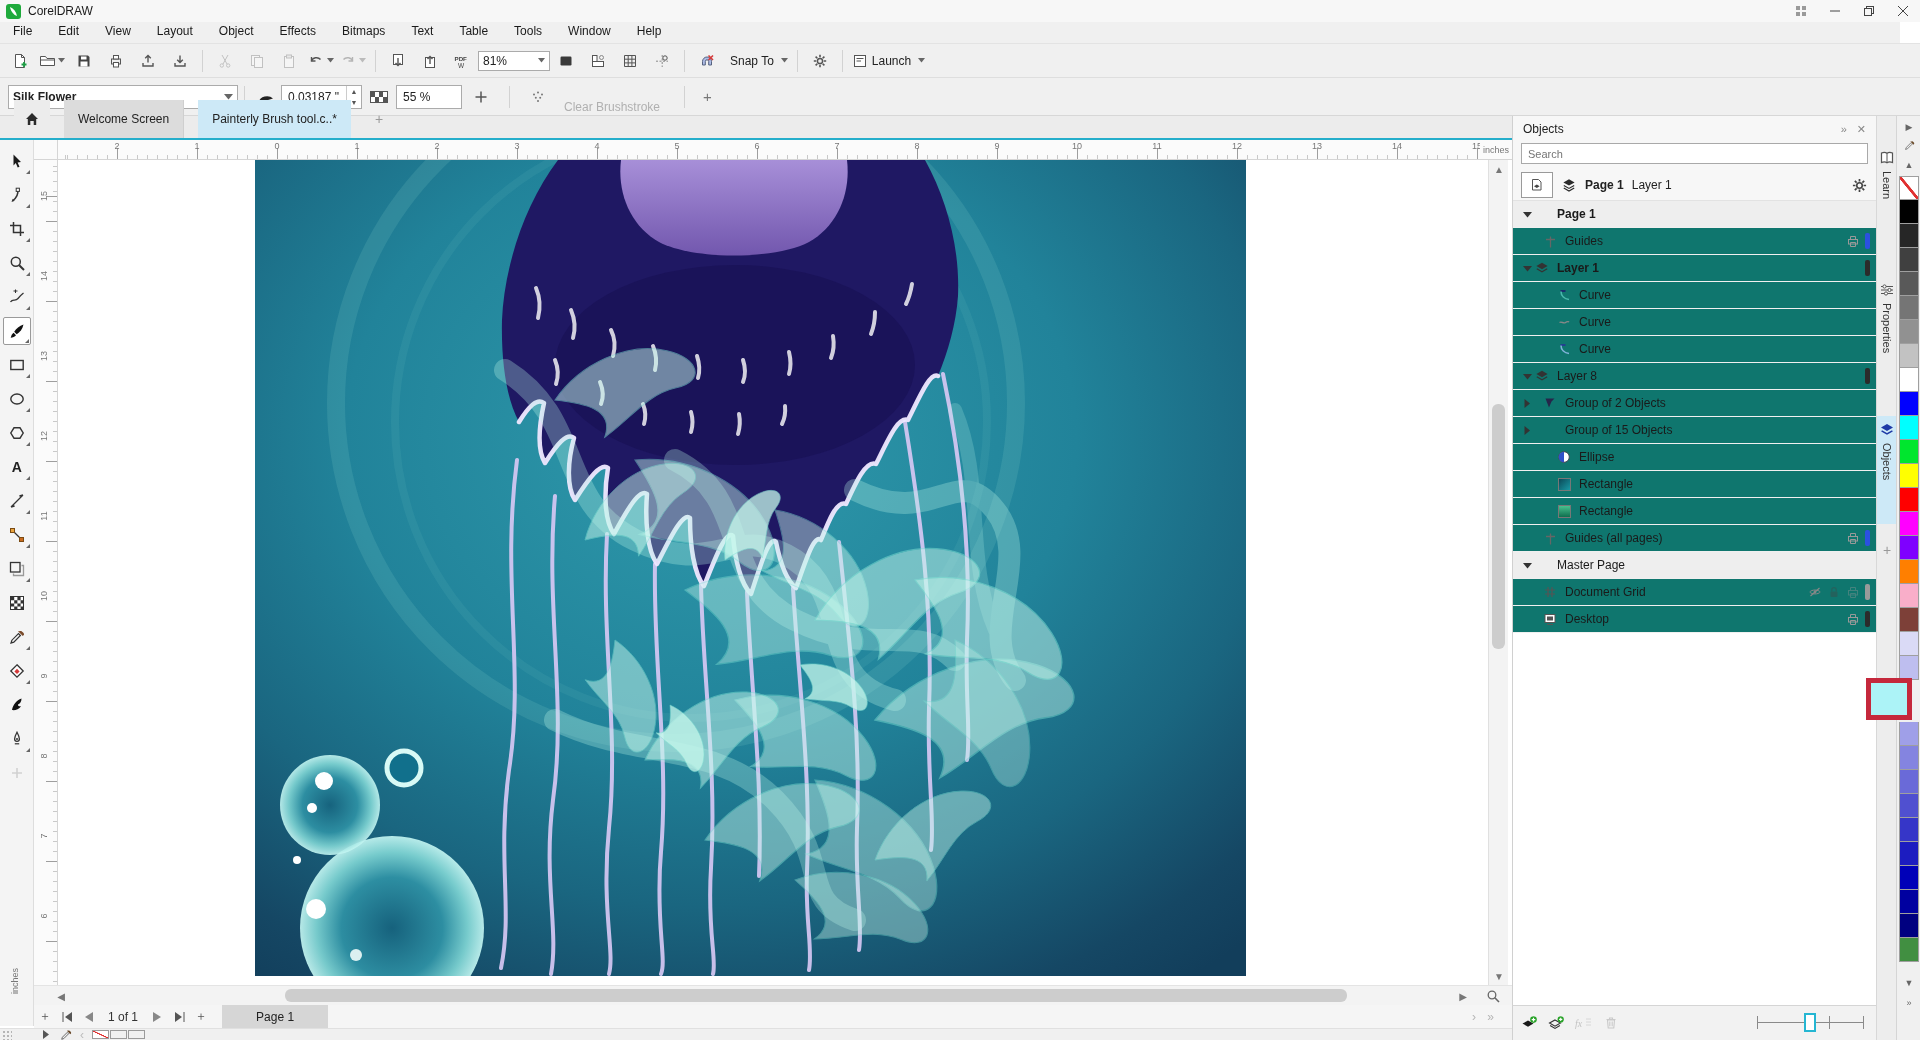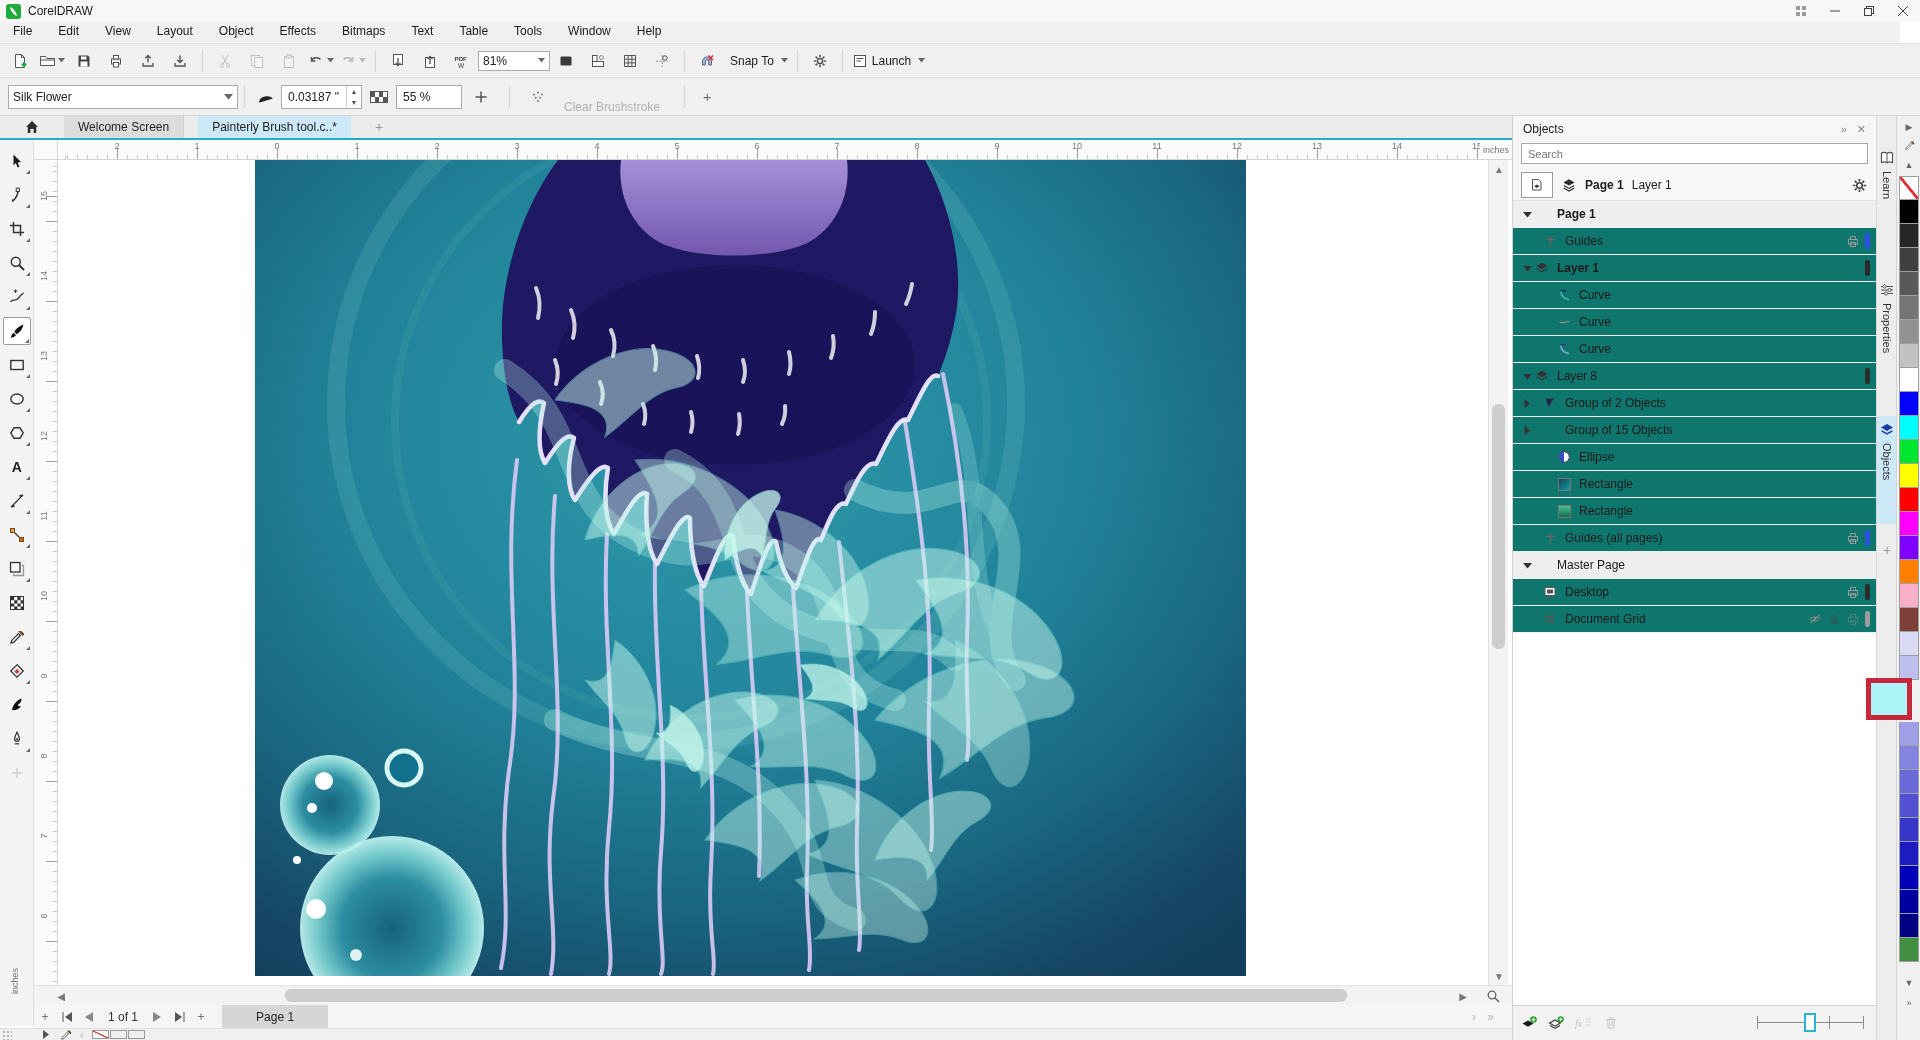--- a/index.html
+++ b/index.html
@@ -20,29 +20,29 @@
   #menubar{left:0;top:22px;width:1900px;height:21px;background:#f0f0f0;display:flex;align-items:flex-start;box-sizing:border-box;}
   .mitem{padding:2px 13px;color:#1a1a1a;}
   
   #toolbar{left:0;top:43px;width:1920px;height:34px;background:#f0f0f0;border-top:1px solid #e3e3e3;display:flex;align-items:center;padding-left:4px;box-sizing:border-box;}
   .tbtn{height:26px;min-width:26px;display:flex;align-items:center;justify-content:center;border-radius:2px;margin:0 1px;padding:0 2px;}
   .tbtn .caret{margin-left:3px;}
   .combo{background:#fff;border:1px solid #ababab;height:20px;display:flex;align-items:center;padding:0 4px;box-sizing:border-box;}
   #zoomcombo{width:72px;justify-content:space-between;}
   .tlabel{padding:0 4px;color:#222;}
   #propbar{left:0;top:77px;width:1920px;height:39px;background:#f0f0f0;border-top:1px solid #dedede;border-bottom:1px solid #d7d7d7;display:flex;align-items:center;padding-left:8px;box-sizing:border-box;}
-  #brushcombo{width:230px;height:24px;justify-content:space-between;}
+  #brushcombo{width:230px;height:24px;justify-content:space-between;font-weight:bold;}
   .spin{background:#fff;border:1px solid #ababab;height:24px;display:flex;align-items:center;box-sizing:border-box;}
   .spin .val{padding:0 6px;min-width:52px;}
   .spinbtns{display:flex;flex-direction:column;border-left:1px solid #ccc;height:100%;}
   .spinbtns span{flex:1;display:flex;align-items:center;justify-content:center;width:14px;font-size:7px;color:#555;}
   .disabled-label{color:#b0b0b0;padding:0 10px;margin-top:21px;}
   
   #docbar{left:0;top:116px;width:1512px;height:24px;background:#ececec;border-bottom:2px solid #25aecb;display:flex;align-items:flex-end;box-sizing:border-box;}
-  .dtab{height:22px;display:flex;align-items:center;padding:0 14px;color:#222;margin-left:14px;}
+  .dtab{height:38px;display:flex;align-items:center;padding:0 14px;color:#222;margin-left:14px;}
   .dtab.home{padding:0 10px;background:#ececec;}
   .dtab.plain{background:#dcdcdc;border-right:1px solid #cfcfcf;}
   .dtab.active{background:#cde9f7;}
   .dtab.newtab{color:#9a9a9a;font-size:14px;background:transparent;padding:0 10px;}
   
   #corner{left:34px;top:140px;width:24px;height:20px;background:#fafafa;border-right:1px solid #d5d5d5;border-bottom:1px solid #d5d5d5;box-sizing:border-box;}
   #hruler{left:58px;top:140px;width:1422px;height:20px;background:#fbfbfb;border-bottom:1px solid #d5d5d5;box-sizing:border-box;
     background-image:
       repeating-linear-gradient(90deg,#9e9e9e 0 1px,transparent 1px 80px),
       repeating-linear-gradient(90deg,#c9c9c9 0 1px,transparent 1px 10px);
@@ -951,40 +951,20 @@
             </svg>
           </span>
       <span class="ticon" style="margin-left:0px"></span>
       <span class="lbl">Master Page</span>
       <span class="rside"></span>
     </div>
         <div class="trow">
       <span class="arr ic"></span>
       <span class="ticon" style="margin-left:8px">
             <svg width="14" height="14" viewBox="0 0 14 14">
-              <rect x="2" y="2.5" width="10" height="8" fill="#fff" stroke="#555"></rect>
-              <rect x="4" y="4.5" width="6" height="4" fill="#555"></rect>
-              <path d="M4 12.5h6" stroke="#555"></path>
-            </svg>
-          </span>
-      <span class="lbl">Desktop</span>
-      <span class="rside">
-            <span class="ic">
-              <svg width="14" height="14" viewBox="0 0 14 14">
-                <rect x="2.5" y="5.5" width="9" height="4.5" fill="none" stroke="#999"></rect>
-                <path d="M4.5 5.5v-3h5v3M4.5 8.5h5v4h-5z" fill="none" stroke="#999"></path>
-              </svg>
-            </span>
-            <span class="bar" style="background:#2b2b2b"></span>
-          </span>
-    </div>
-        <div class="trow">
-      <span class="arr ic"></span>
-      <span class="ticon" style="margin-left:8px">
-            <svg width="14" height="14" viewBox="0 0 14 14">
               <path d="M5 2v10M9 2v10M2 5h10M2 9h10" stroke="#555" stroke-width="1.2"></path>
             </svg>
           </span>
       <span class="lbl">Document Grid</span>
       <span class="rside">
             <span class="ic">
               <svg width="14" height="14" viewBox="0 0 14 14">
                 <path d="M1.8 7c1.8-2.6 8.6-2.6 10.4 0-1.8 2.6-8.6 2.6-10.4 0z" fill="none" stroke="#888"></path>
                 <circle cx="7" cy="7" r="1.4" fill="#888"></circle>
                 <path d="M2.5 11 11.5 3" stroke="#888" stroke-width="1.2"></path>
@@ -996,20 +976,40 @@
                 <path d="M4.8 6.5V4.8a2.2 2.2 0 0 1 4.4 0v1.7" fill="none" stroke="#444" stroke-width="1.3"></path>
               </svg>
             </span>
             <span class="ic dim">
               <svg width="14" height="14" viewBox="0 0 14 14">
                 <rect x="2.5" y="5.5" width="9" height="4.5" fill="none" stroke="#999"></rect>
                 <path d="M4.5 5.5v-3h5v3M4.5 8.5h5v4h-5z" fill="none" stroke="#999"></path>
               </svg>
             </span>
             <span class="bar" style="background:#9a9a9a"></span>
+          </span>
+    </div>
+        <div class="trow">
+      <span class="arr ic"></span>
+      <span class="ticon" style="margin-left:8px">
+            <svg width="14" height="14" viewBox="0 0 14 14">
+              <rect x="2" y="2.5" width="10" height="8" fill="#fff" stroke="#555"></rect>
+              <rect x="4" y="4.5" width="6" height="4" fill="#555"></rect>
+              <path d="M4 12.5h6" stroke="#555"></path>
+            </svg>
+          </span>
+      <span class="lbl">Desktop</span>
+      <span class="rside">
+            <span class="ic">
+              <svg width="14" height="14" viewBox="0 0 14 14">
+                <rect x="2.5" y="5.5" width="9" height="4.5" fill="none" stroke="#999"></rect>
+                <path d="M4.5 5.5v-3h5v3M4.5 8.5h5v4h-5z" fill="none" stroke="#999"></path>
+              </svg>
+            </span>
+            <span class="bar" style="background:#2b2b2b"></span>
           </span>
     </div>
       </div>
   </div>
 
   <div id="dockfoot" class="abs">
     <span class="ic">
         <svg width="17" height="14" viewBox="0 0 16 14">
           <path d="M6.5 4.5 12 7.6 6.5 10.7 1 7.6z" fill="#1a1a1a"></path>
           <circle cx="12" cy="3.6" r="3.3" fill="#27a227"></circle>

